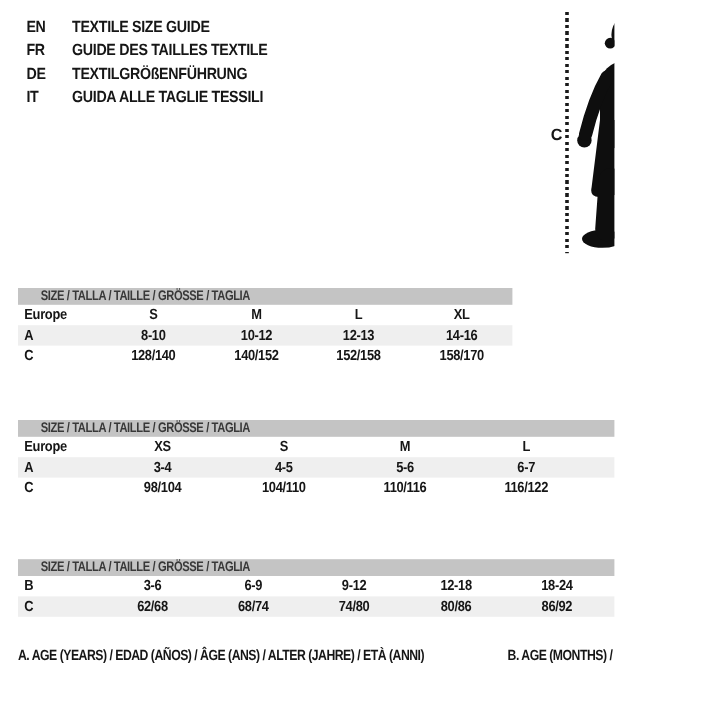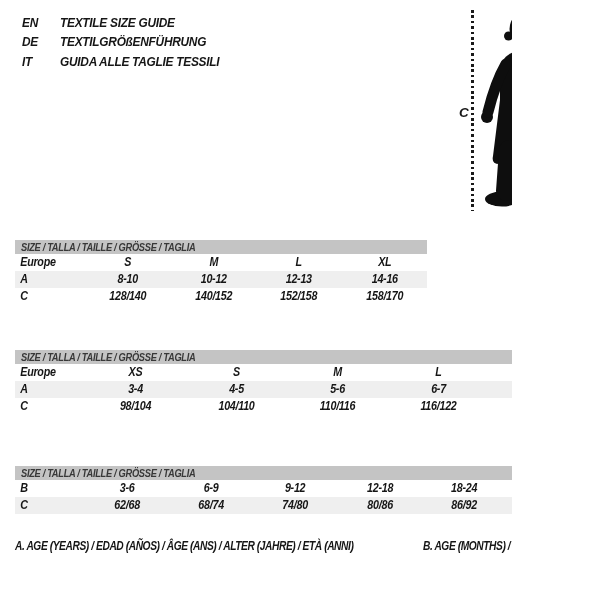--- a/index.html
+++ b/index.html
@@ -1,17 +1,17 @@
 <!DOCTYPE html>
 <html><head>
 <meta charset="utf-8">
 <style>
   html,body{margin:0;padding:0;background:#ffffff;}
   #canvas{position:relative;width:512px;height:600px;background:#ffffff;overflow:hidden;
-          font-family:"Liberation Sans","DejaVu Sans",sans-serif;color:#161616;font-style:italic;}
+          font-family:"Liberation Sans","DejaVu Sans",sans-serif;color:#161616;}
 
   
   .cx88{display:inline-block;transform:scaleX(0.88);transform-origin:0 50%;}
   .cx83{display:inline-block;transform:scaleX(0.83);transform-origin:0 50%;}
   .cx81{display:inline-block;transform:scaleX(0.81);transform-origin:0 50%;}
 
   
   #langs{position:absolute;left:22px;top:13px;font-size:13.5px;font-weight:700;
          letter-spacing:-0.3px;line-height:19.3px;white-space:nowrap;}
   .lang-row{display:flex;}
@@ -27,41 +27,45 @@
   .sec-title{position:absolute;left:15px;font-size:12.3px;font-weight:700;
              letter-spacing:-0.5px;line-height:16.2px;white-space:nowrap;}
   .sec-title sub{font-size:9.5px;vertical-align:-3px;}
   #title0{top:216px;} #title1{top:321px;} #title2{top:425px;}
 
   
   .size-table{position:absolute;left:15px;}
   #table0{top:240px;width:412px;} #table1{top:350px;width:575px;} #table2{top:466px;width:575px;}
   .size-bar{height:14px;line-height:14px;background:var(--bar,#c4c4c4);
             font-size:11.5px;font-weight:700;letter-spacing:-0.4px;color:#383838;
-            padding-left:6px;box-sizing:border-box;white-space:nowrap;}
+            padding-left:19px;box-sizing:border-box;white-space:nowrap;}
   .trow{display:flex;height:17px;line-height:17px;font-size:12.2px;font-weight:700;
         letter-spacing:-0.3px;justify-content:space-between;}
   .trow.shaded{background:var(--shade,#efefef);}
   .tlabel{width:70px;flex:none;padding-left:6px;box-sizing:border-box;
           transform:scaleX(0.88);transform-origin:0 50%;}
   .tcell{flex:1;text-align:center;transform:scaleX(0.88);}
 
   
   #footnotes{position:absolute;left:15px;top:538px;font-size:12.3px;font-weight:700;
              letter-spacing:-0.5px;line-height:17.5px;white-space:nowrap;}
 </style>
 </head>
 <body>
 
 <div id="canvas" style="--bar: #c4c4c4; --shade: #efefef; color: rgb(22, 22, 22);">
 
   <div id="langs">
       <div class="lang-row">
         <span class="lang-code cx88">EN</span>
         <span class="lang-label cx88">TEXTILE SIZE GUIDE</span>
+      </div>
+      <div class="lang-row">
+        <span class="lang-code cx88">FR</span>
+        <span class="lang-label cx88">GUIDE DES TAILLES TEXTILE</span>
       </div>
       <div class="lang-row">
         <span class="lang-code cx88">DE</span>
         <span class="lang-label cx88">TEXTILGRÖßENFÜHRUNG</span>
       </div>
       <div class="lang-row">
         <span class="lang-code cx88">IT</span>
         <span class="lang-label cx88">GUIDA ALLE TAGLIE TESSILI</span>
       </div>
     </div>

